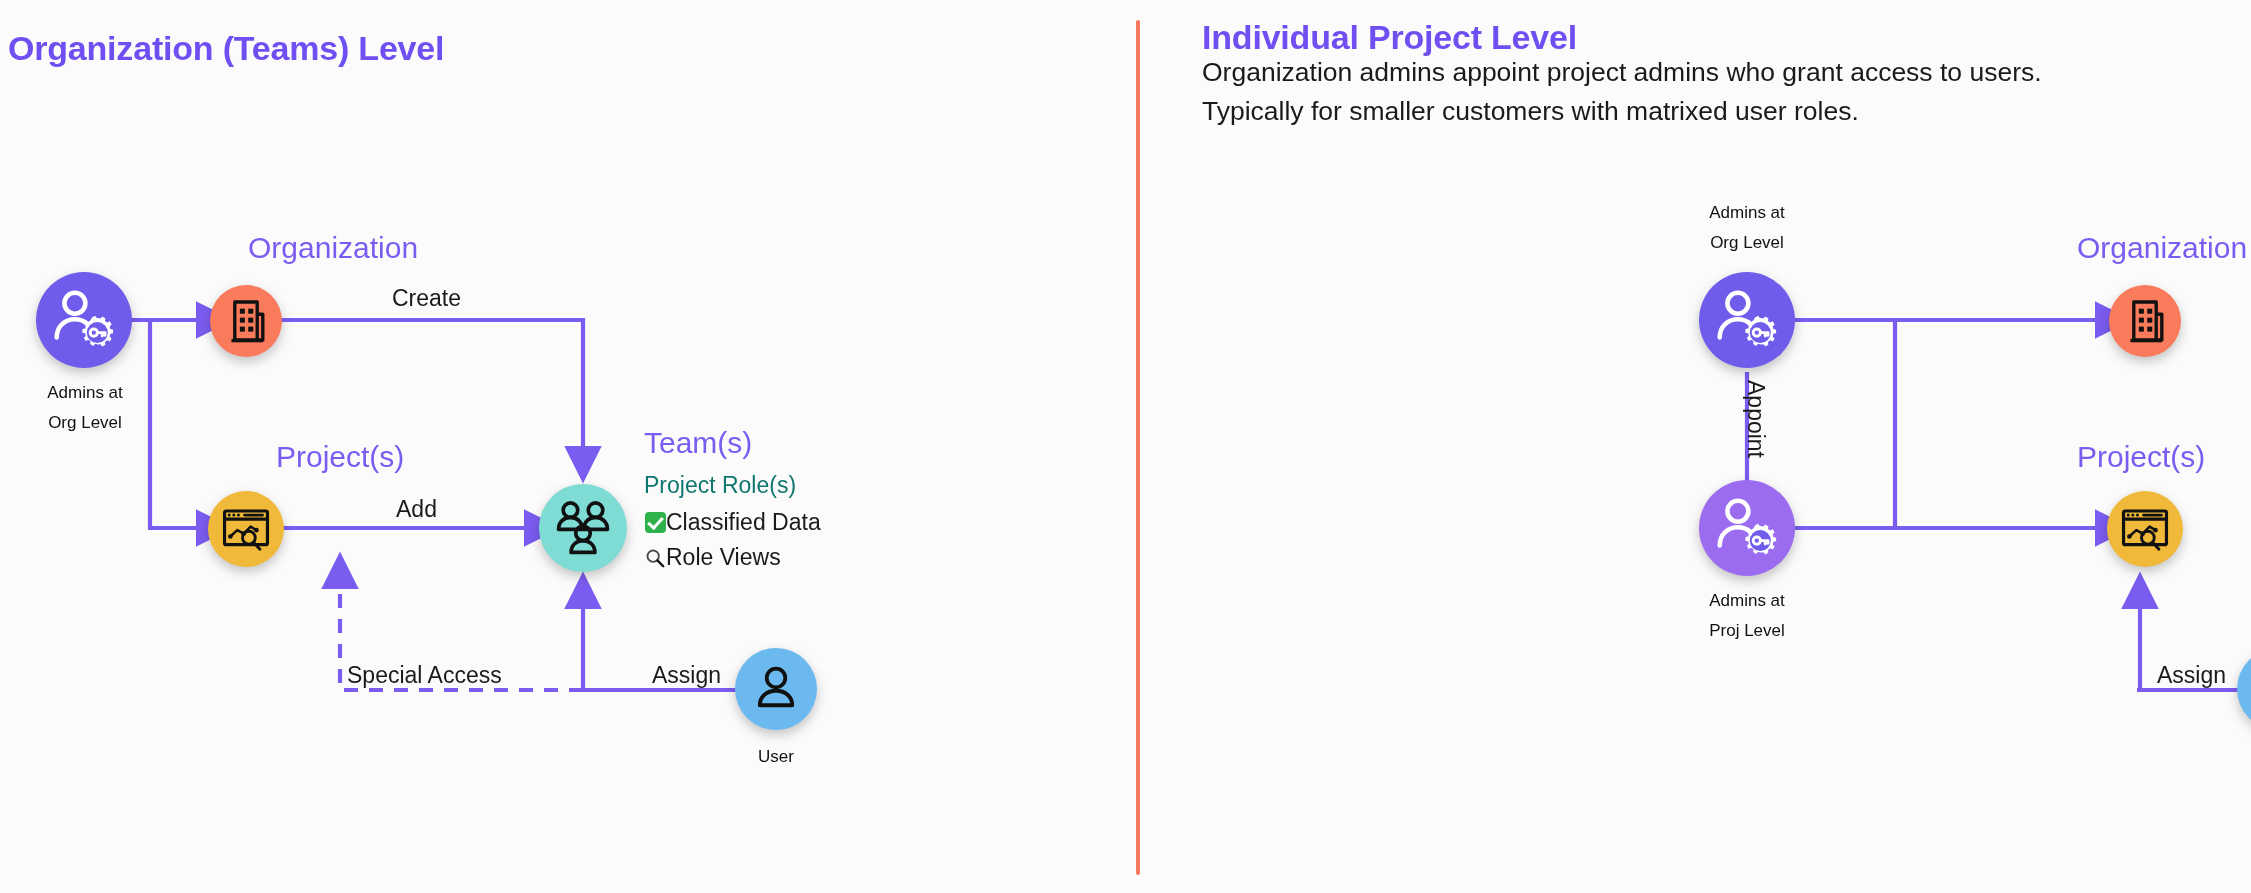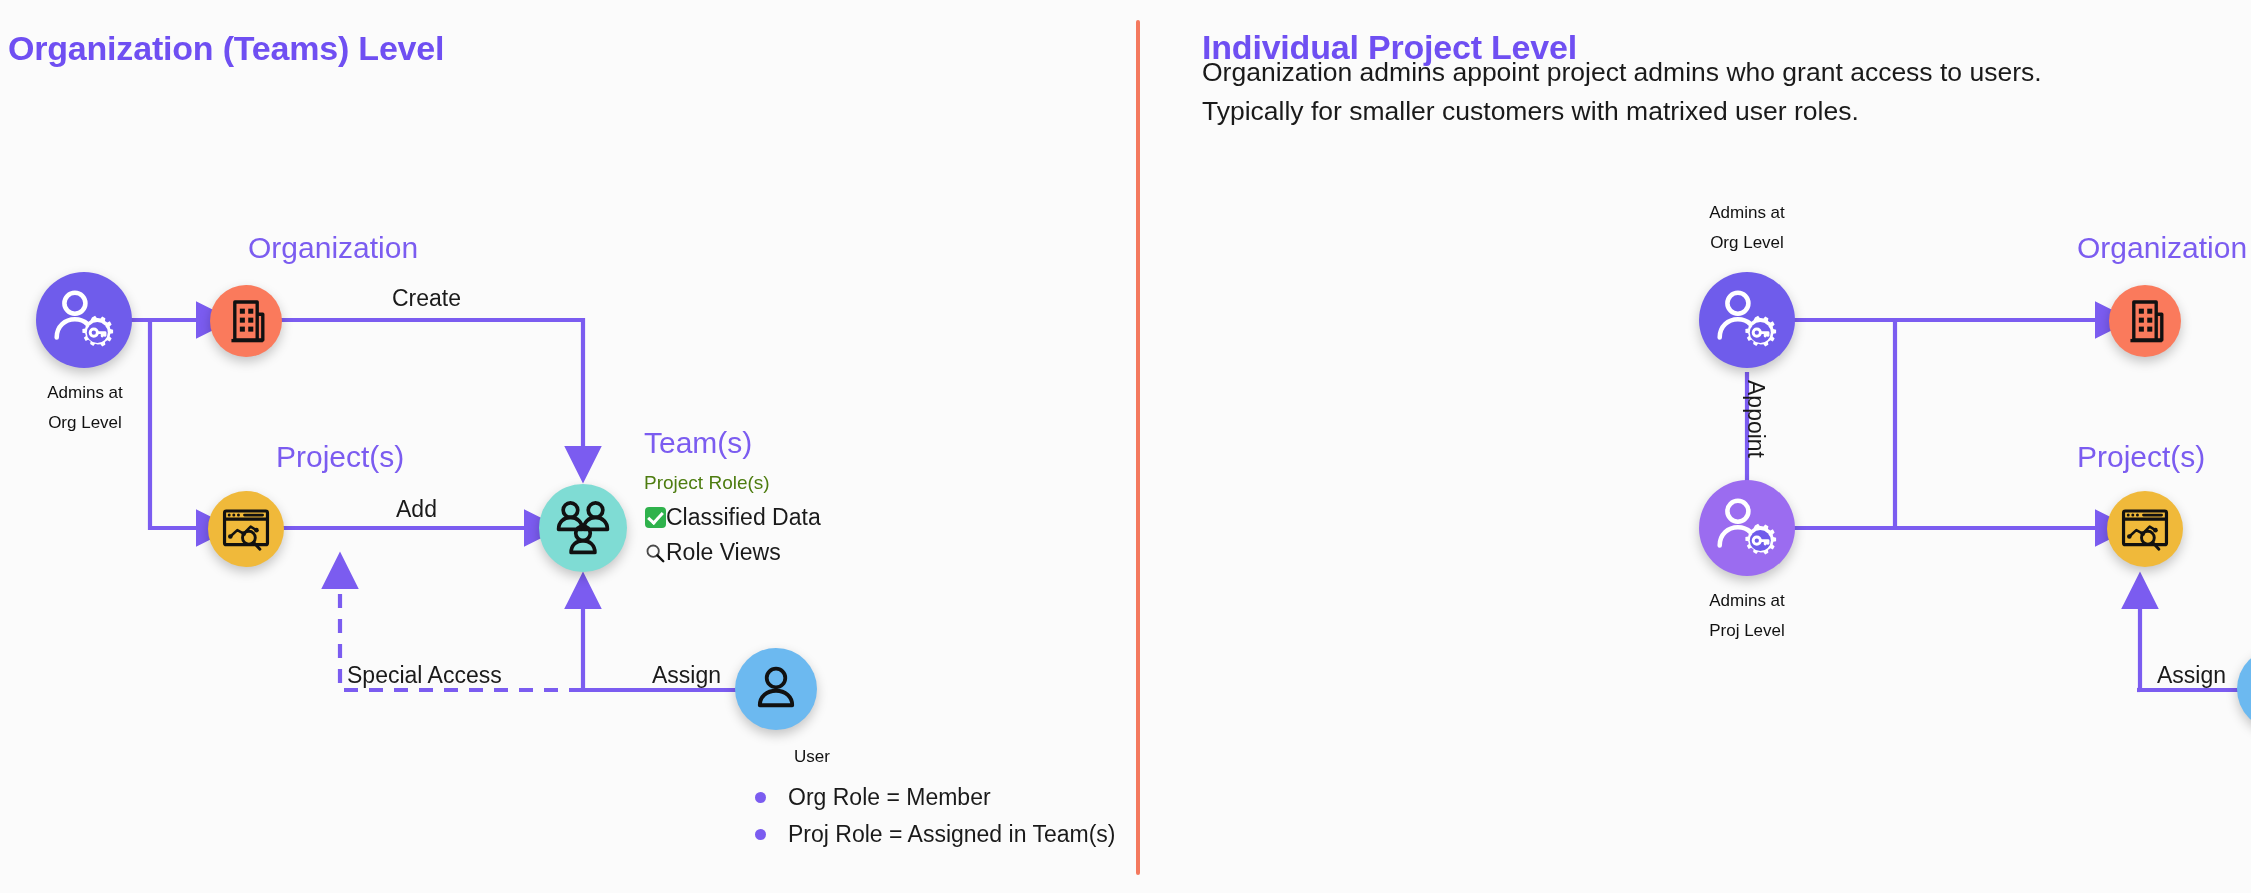--- a/index.html
+++ b/index.html
@@ -50,21 +50,21 @@
   }
   .node-title{
     position:absolute;font-size:30px;color:#7b5cf0;white-space:nowrap;
   }
   .edge-label{
     position:absolute;font-size:23px;color:#1a1a1a;white-space:nowrap;
   }
   .edge-label.rot{transform:rotate(90deg);transform-origin:left top;}
 
   .roles{position:absolute;}
-  .roles-head{font-size:19px;color:#4d7c0f;margin-bottom:10px;white-space:nowrap;}
+  .roles-head{font-size:23px;color:#0f766e;margin-bottom:10px;white-space:nowrap;}
   .role-row{display:flex;align-items:center;margin-bottom:8px;font-size:23px;color:#1a1a1a;white-space:nowrap;}
   .role-ico{width:22px;height:22px;display:inline-flex;align-items:center;justify-content:center;flex:0 0 auto;}
   .chk{width:21px;height:21px;border-radius:4px;background:#2fb24c;position:relative;}
   .chk:after{
     content:"";position:absolute;left:6px;top:2px;width:6px;height:12px;
     border:solid #fff;border-width:0 3px 3px 0;transform:rotate(42deg);
   }
 
   .bullets{position:absolute;}
   .bullet-row{display:flex;align-items:center;gap:22px;font-size:23px;color:#1a1a1a;margin-bottom:10px;white-space:nowrap;}
@@ -239,38 +239,28 @@
     </div>
 
     <div class="edge-label" style="left:340px;top:662px;margin-left:7px;">Special Access</div>
     <div class="edge-label" style="left:652px;top:662px;">Assign</div>
 
     <div class="node n-user" style="left:735px;top:648px;width:82px;height:82px;">
       <svg width="58" height="58">
           <use href="#ico-user"></use>
         </svg>
     </div>
-    <div class="node-cap" style="left:771px;top:742px;width:82px;">User</div>
-
-    <div class="bullets" style="left:755px;top:784px;">
-      <div class="bullet-row">
-        <span class="dot"></span>
-        <span>Org Role = Member</span>
-      </div>
-      <div class="bullet-row">
-        <span class="dot"></span>
-        <span>Proj Role = Assigned in Team(s)</span>
-      </div>
-    </div>
+    <div class="node-cap" style="left:735px;top:742px;width:82px;">User</div>
+
   </div>
 </section>
 
 <section class="panel" id="panel-right">
 
-  <h1 class="panel-title" style="left:65px;top:16px;margin-top:12px;">Individual Project Level</h1>
+  <h1 class="panel-title" style="left:65px;top:6px;margin-top:12px;">Individual Project Level</h1>
   <p class="panel-desc" style="left:65px;top:53px;width:1040px;margin:0;">Organization admins appoint project admins who grant access to users.
 Typically for smaller customers with matrixed user roles.</p>
 
   <div class="canvas">
 
     <svg class="edges" width="1114" height="893">
       <defs>
         <marker id="ah-r" markerWidth="9" markerHeight="9" refX="2.2" refY="4.5" orient="auto">
           <path d="M0,0 L9,4.5 L0,9 z" fill="#7b5cf0"></path>
         </marker>

